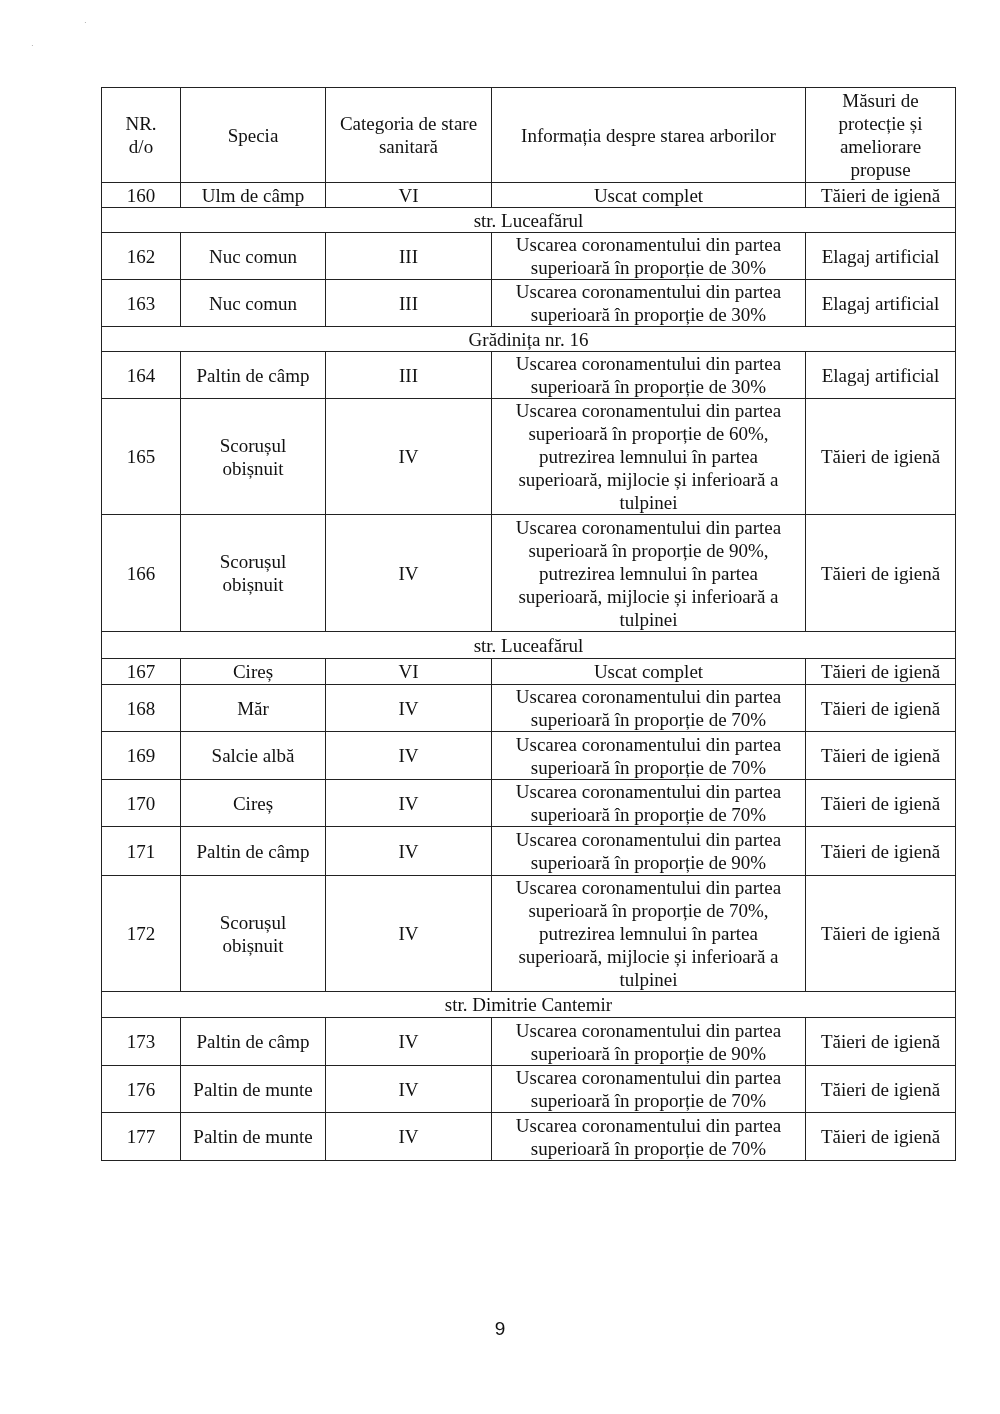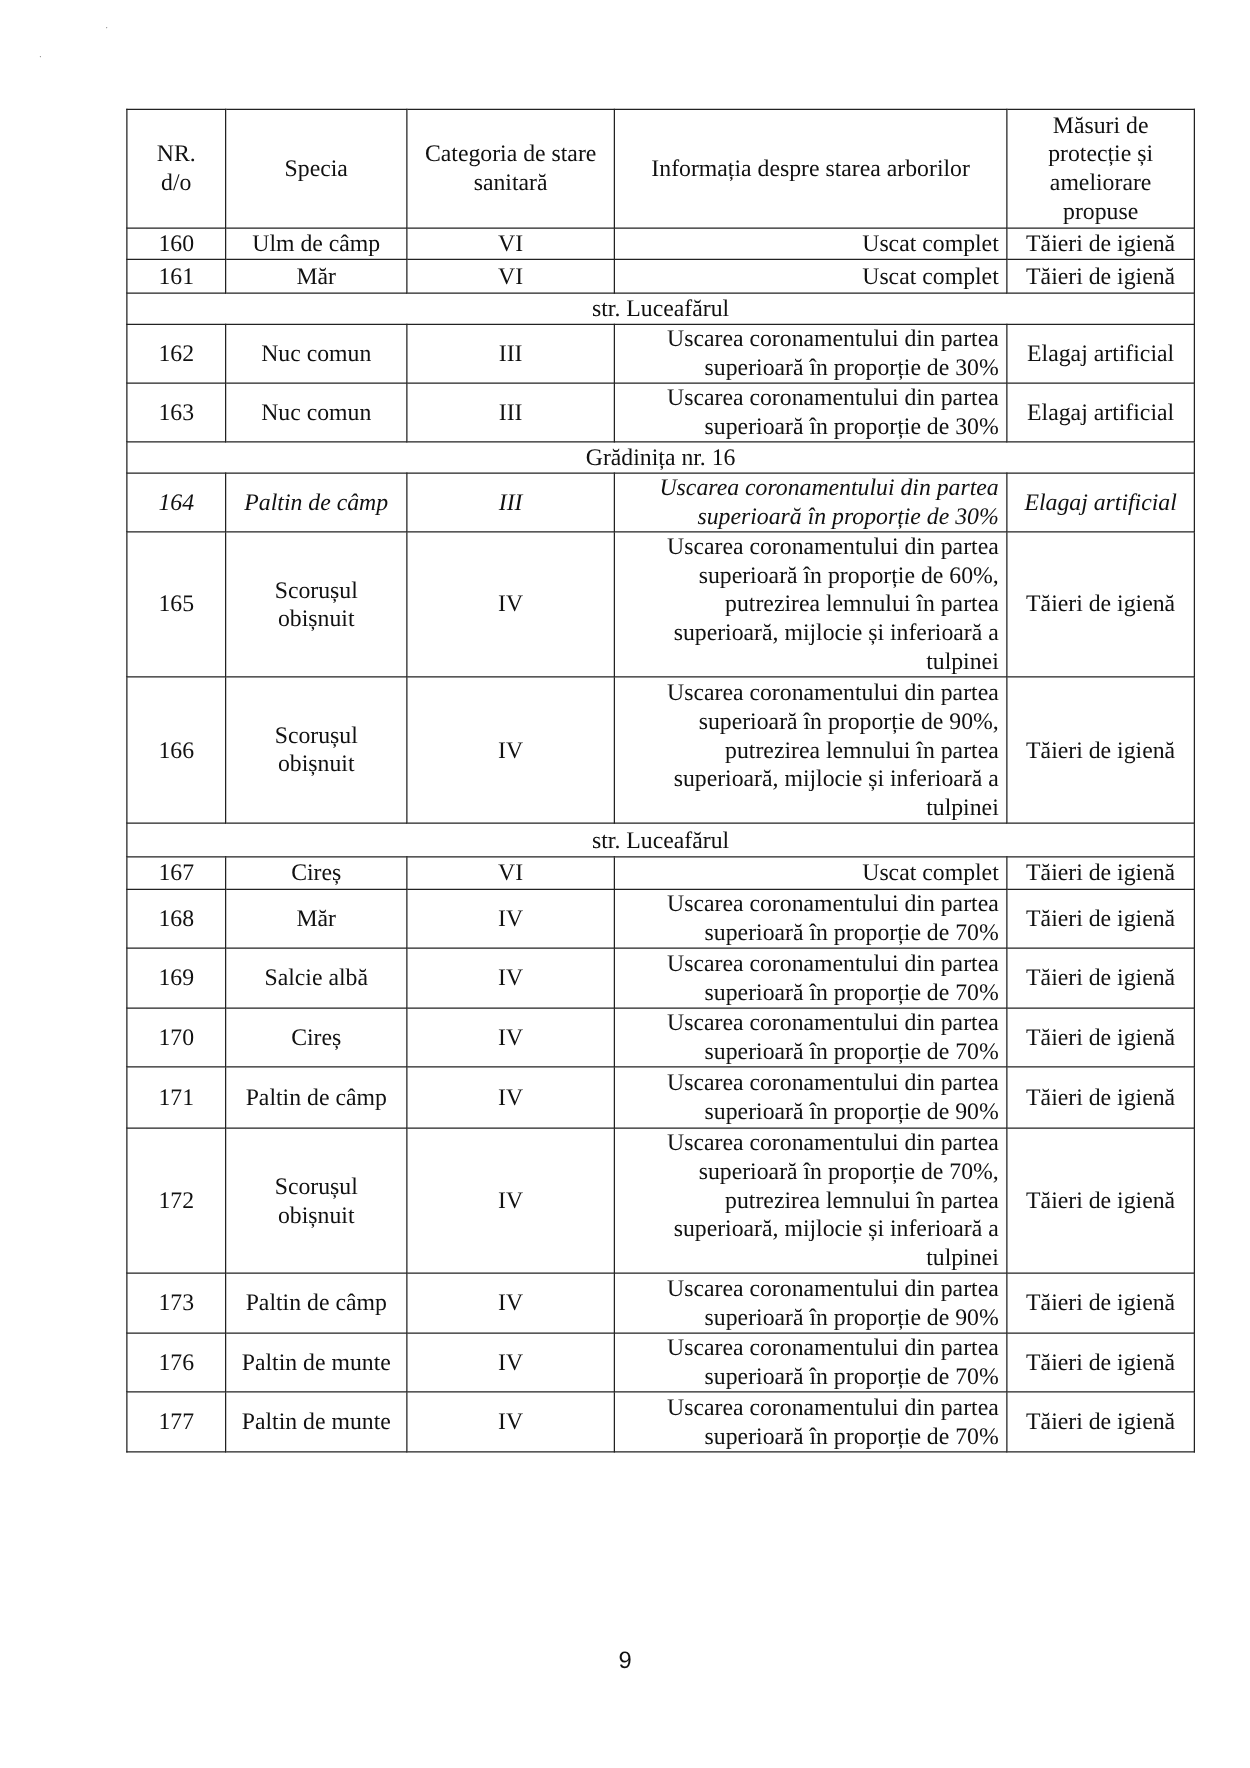--- a/index.html
+++ b/index.html
@@ -7,21 +7,21 @@
            font-family: "Liberation Serif", "DejaVu Serif", serif; color: #111; }
     .speck { position: absolute; font-size: 8px; color: #888; }
     table.main { position: absolute; left: 101px; top: 87px; width: 854px;
                  border-collapse: collapse; table-layout: fixed; }
     table.main td, table.main th { border: 1.3px solid #222; padding: 0 6px;
                  font-size: 19px; line-height: 23px; font-weight: normal; vertical-align: middle; }
     col.c1 { width: 79px; } col.c2 { width: 145px; } col.c3 { width: 166px; }
     col.c4 { width: 314px; } col.c5 { width: 150px; }
     th { text-align: center; }
     td.num, td.sp, td.cat, td.mes { text-align: center; }
-    td.info { text-align: right; }
+    td.info { text-align: center; }
     tr.section td { text-align: center; height: 24px; }
     .pageno { position: absolute; top: 1318px; left: 0; width: 1000px; text-align: center;
               font-family: "Liberation Sans", "DejaVu Sans", sans-serif; font-size: 19px; }
   </style>
 </head>
 <body>
 
 <span class="speck" style="left:84px;top:18px;">·</span>
 <span class="speck" style="left:31px;top:41px;">·</span>
 
@@ -43,48 +43,41 @@
     </tr>
   </thead>
   <tbody id="tbody">
       <tr style="height: 25px;">
         <td class="num">160</td>
         <td class="sp">Ulm de câmp</td>
         <td class="cat">VI</td>
         <td class="info">Uscat complet</td>
         <td class="mes">Tăieri de igienă</td>
       </tr>
-      <tr style="height: 27px;">
-        <td class="num">161</td>
-        <td class="sp">Măr</td>
-        <td class="cat">VI</td>
-        <td class="info">Uscat complet</td>
-        <td class="mes">Tăieri de igienă</td>
-      </tr>
       <tr class="section" style="height: 25px;">
         <td colspan="5">str. Luceafărul</td>
       </tr>
       <tr style="height: 47px;">
         <td class="num">162</td>
         <td class="sp">Nuc comun</td>
         <td class="cat">III</td>
         <td class="info">Uscarea coronamentului din partea superioară în proporție de 30%</td>
         <td class="mes">Elagaj artificial</td>
       </tr>
       <tr style="height: 35px;">
         <td class="num">163</td>
         <td class="sp">Nuc comun</td>
         <td class="cat">III</td>
         <td class="info">Uscarea coronamentului din partea superioară în proporție de 30%</td>
         <td class="mes">Elagaj artificial</td>
       </tr>
       <tr class="section" style="height: 25px;">
         <td colspan="5">Grădinița nr. 16</td>
       </tr>
-      <tr style="height: 47px; font-style: italic;">
+      <tr style="height: 47px;">
         <td class="num">164</td>
         <td class="sp">Paltin de câmp</td>
         <td class="cat">III</td>
         <td class="info">Uscarea coronamentului din partea superioară în proporție de 30%</td>
         <td class="mes">Elagaj artificial</td>
       </tr>
       <tr style="height: 116px;">
         <td class="num">165</td>
         <td class="sp">Scorușul obișnuit</td>
         <td class="cat">IV</td>
@@ -136,20 +129,23 @@
         <td class="info">Uscarea coronamentului din partea superioară în proporție de 90%</td>
         <td class="mes">Tăieri de igienă</td>
       </tr>
       <tr style="height: 116px;">
         <td class="num">172</td>
         <td class="sp">Scorușul obișnuit</td>
         <td class="cat">IV</td>
         <td class="info">Uscarea coronamentului din partea superioară în proporție de 70%, putrezirea lemnului în partea superioară, mijlocie și inferioară a tulpinei</td>
         <td class="mes">Tăieri de igienă</td>
       </tr>
+      <tr class="section" style="height: 26px;">
+        <td colspan="5">str. Dimitrie Cantemir</td>
+      </tr>
       <tr style="height: 48px;">
         <td class="num">173</td>
         <td class="sp">Paltin de câmp</td>
         <td class="cat">IV</td>
         <td class="info">Uscarea coronamentului din partea superioară în proporție de 90%</td>
         <td class="mes">Tăieri de igienă</td>
       </tr>
       <tr style="height: 46px;">
         <td class="num">176</td>
         <td class="sp">Paltin de munte</td>

